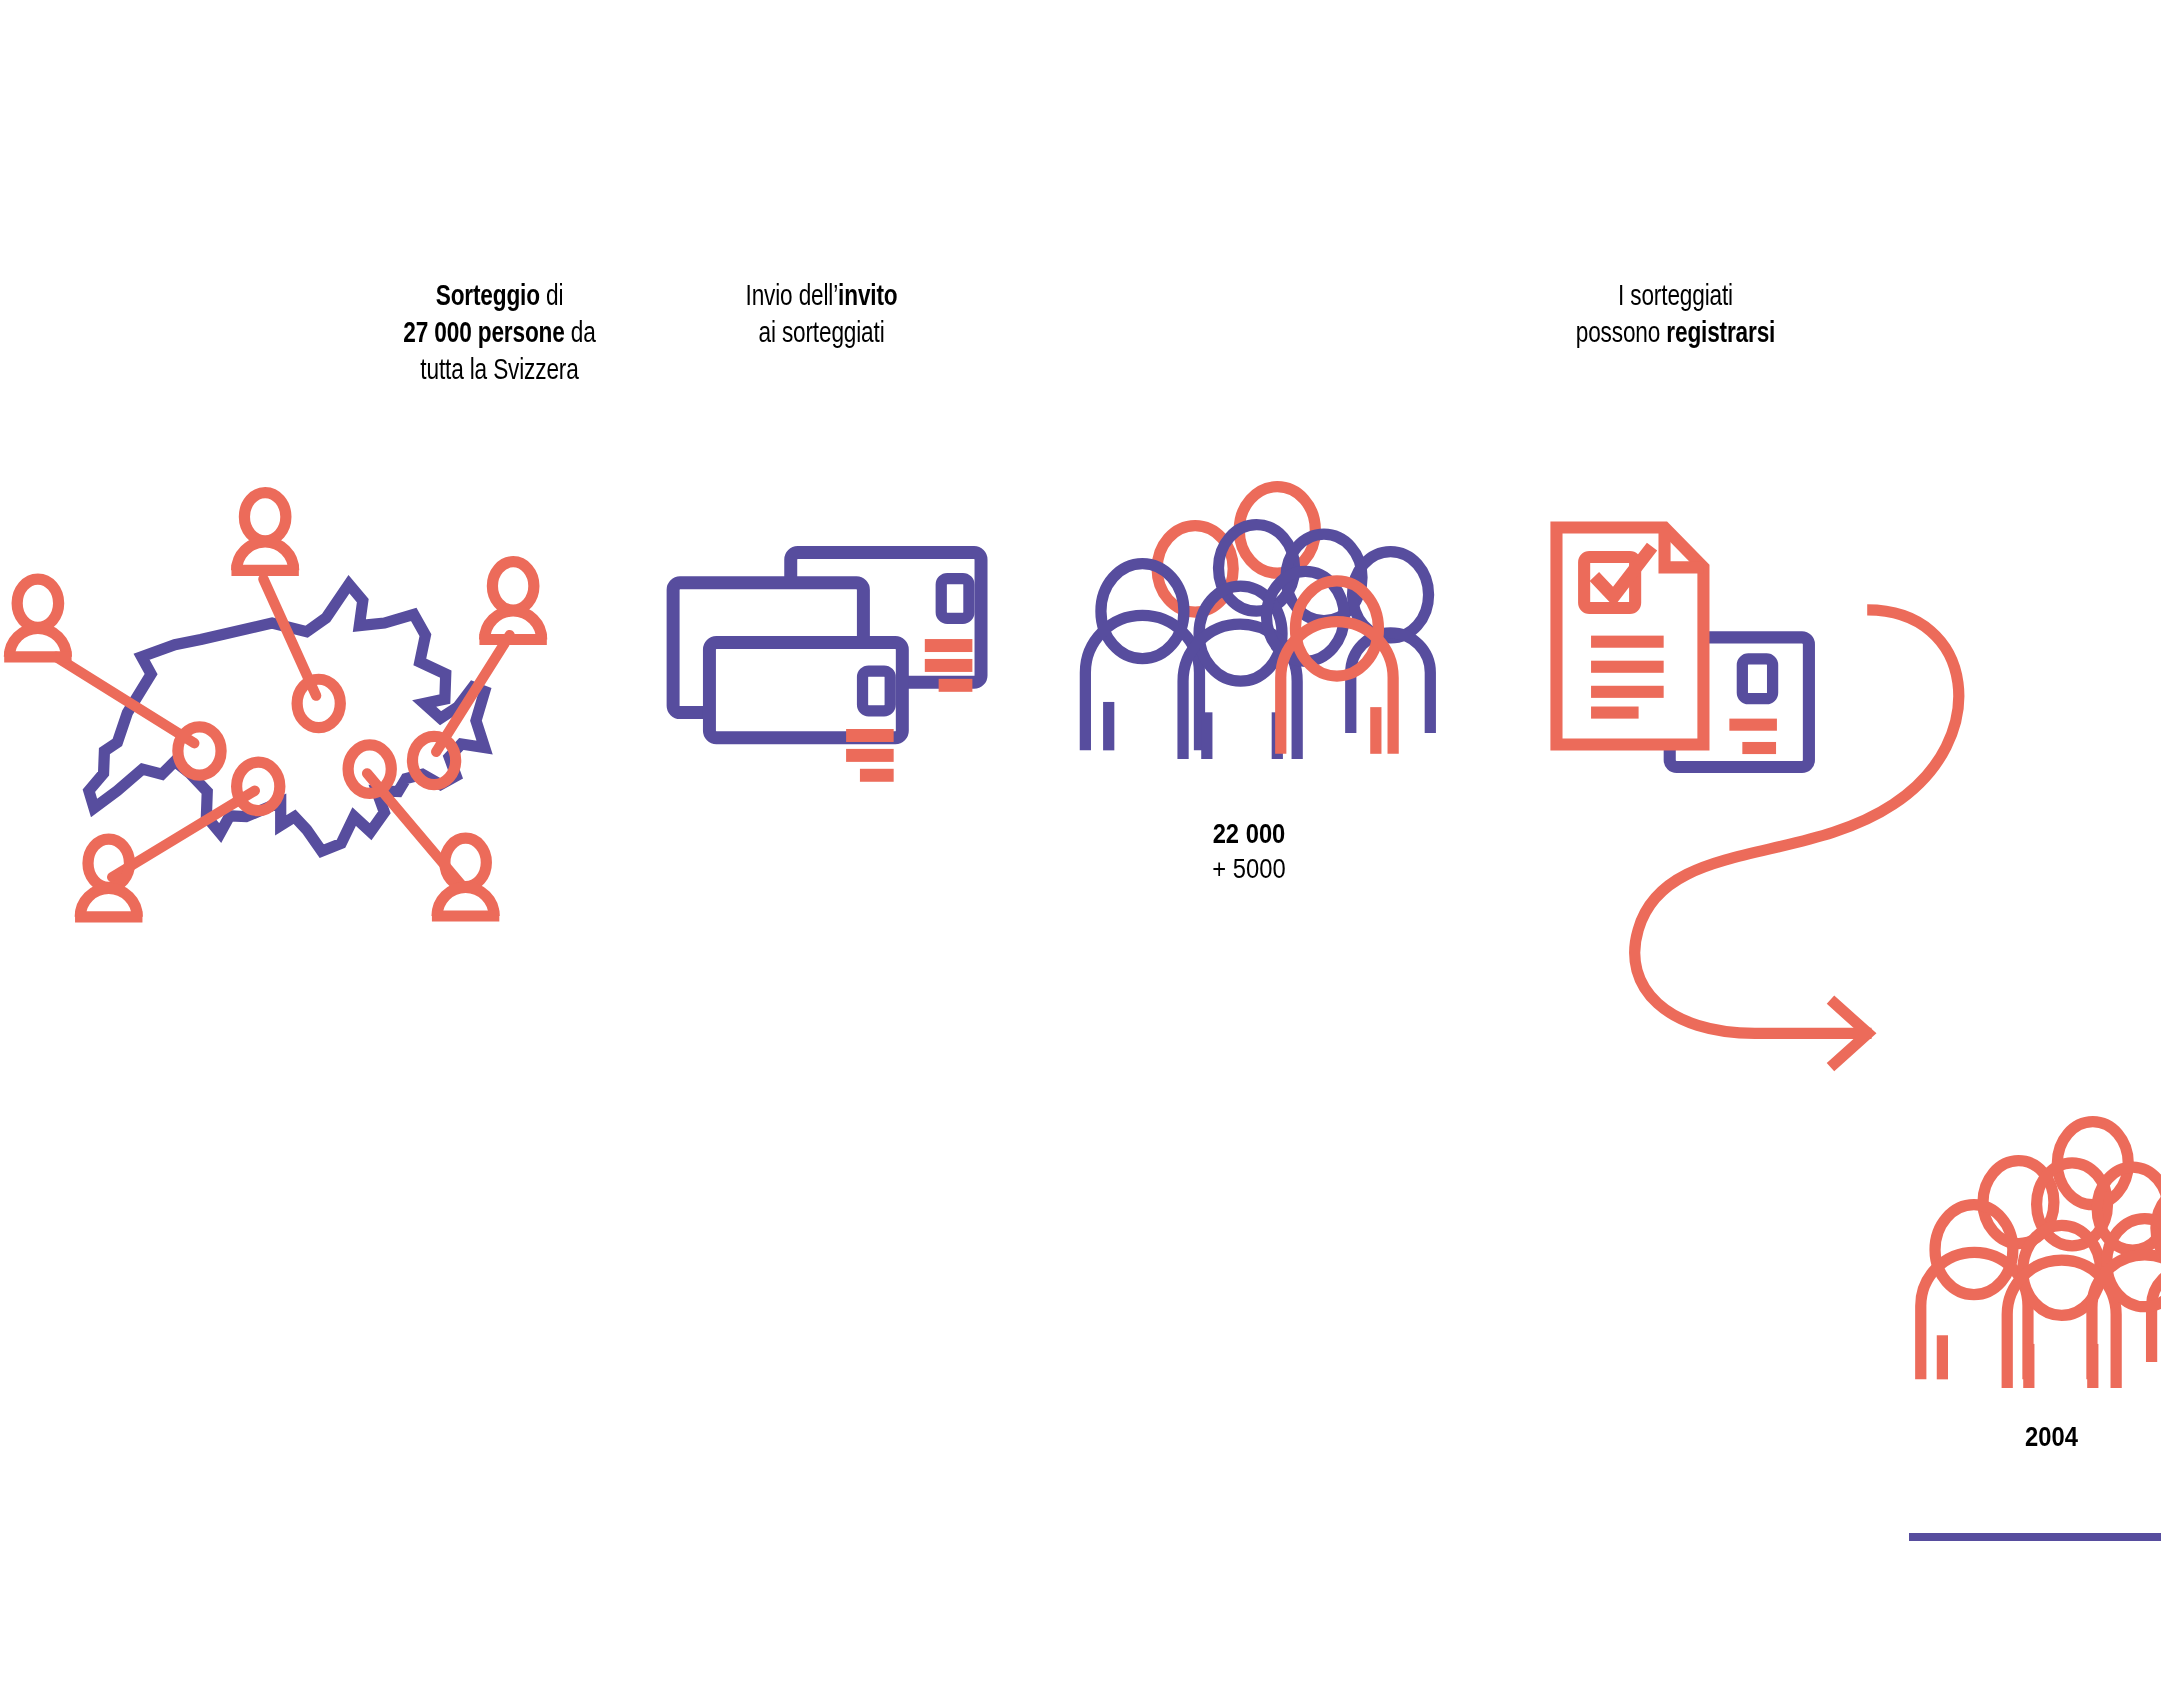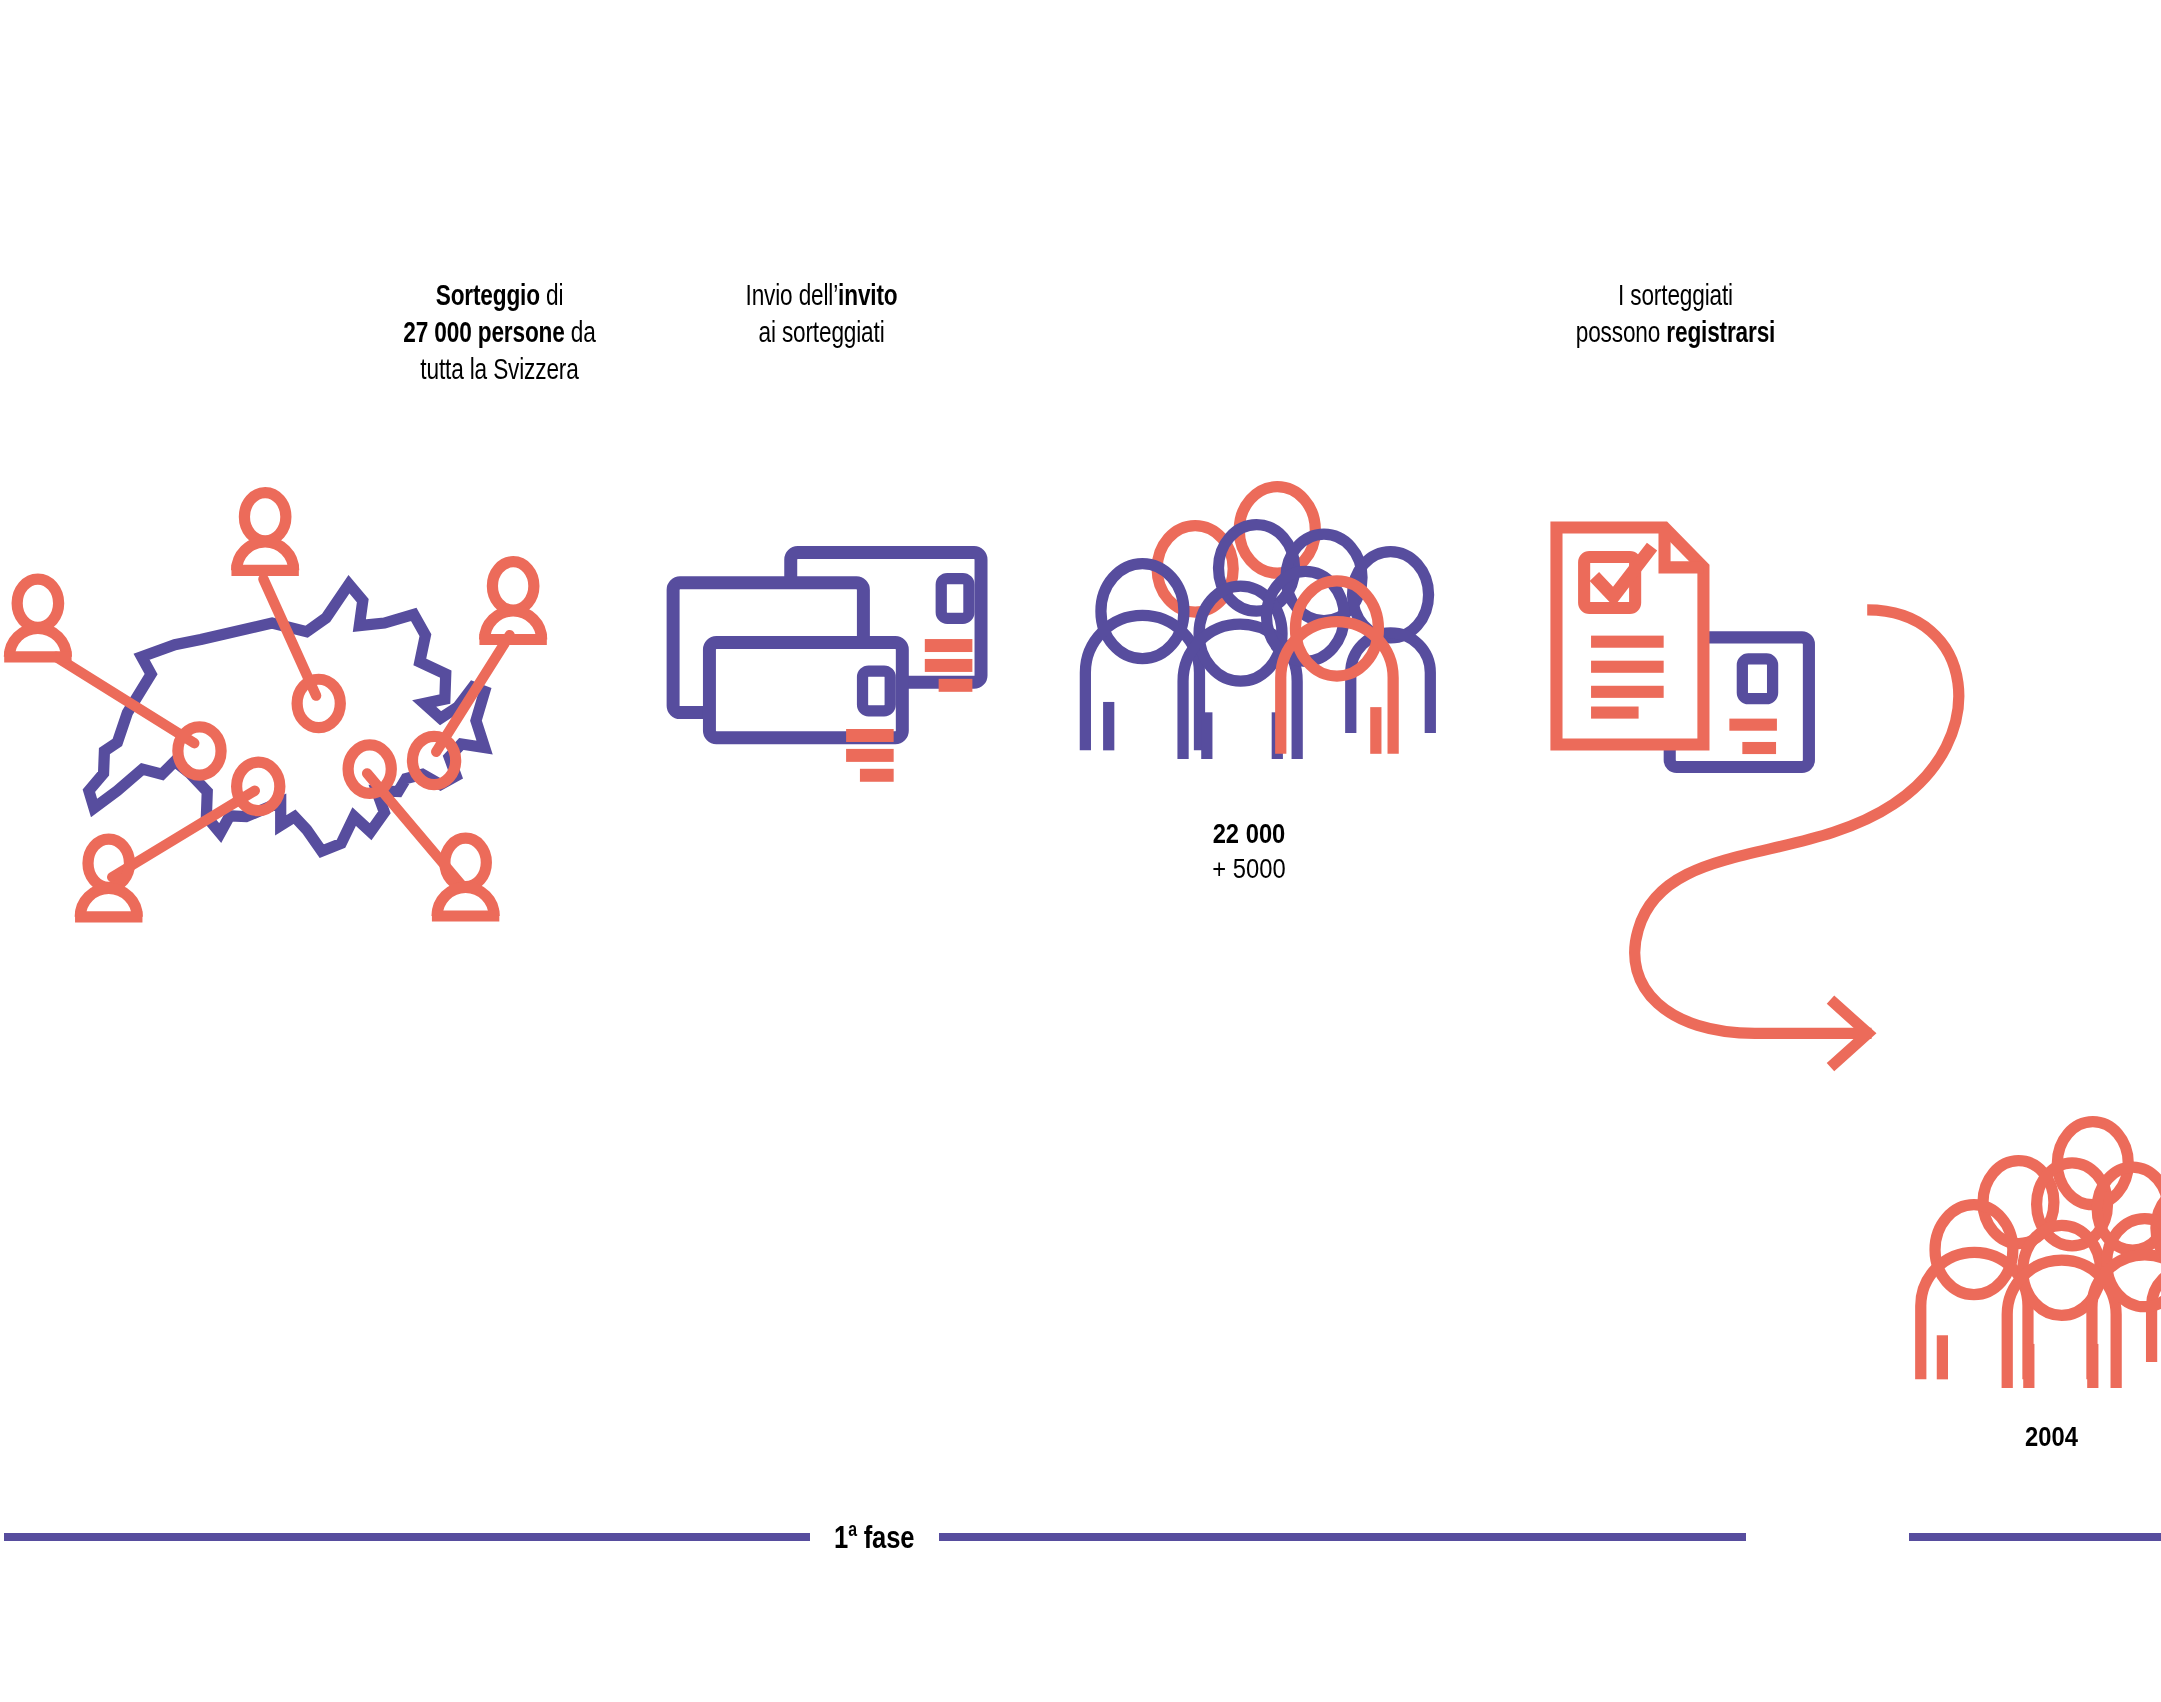--- a/index.html
+++ b/index.html
@@ -255,25 +255,20 @@
         <path d="M418 600 v-166 a122 122 0 0 1 244 0 v166"></path>
         <line x1="612" y1="600" x2="612" y2="500"></line>
       </g>
     </svg>
   </div>
 
   <div class="numlabel" style="left:1965px;top:1420px;width:173px;">
     <span class="big">2004</span>
   </div>
 
-  <div class="phasebar" style="left:3.5px;top:1513px;width:1742px;height:48px;">
-    <div class="phaseline"></div>
-    <div class="phaselabel"><span>1</span><sup>a</sup>&nbsp;<span>fase</span></div>
-    <div class="phaseline"></div>
-  </div>
 
   <div class="phasebar" style="left:1909px;top:1513px;width:1113px;height:48px;">
     <div class="phaseline"></div>
 
   </div>
 
 </div>
 
 
 </body></html>

